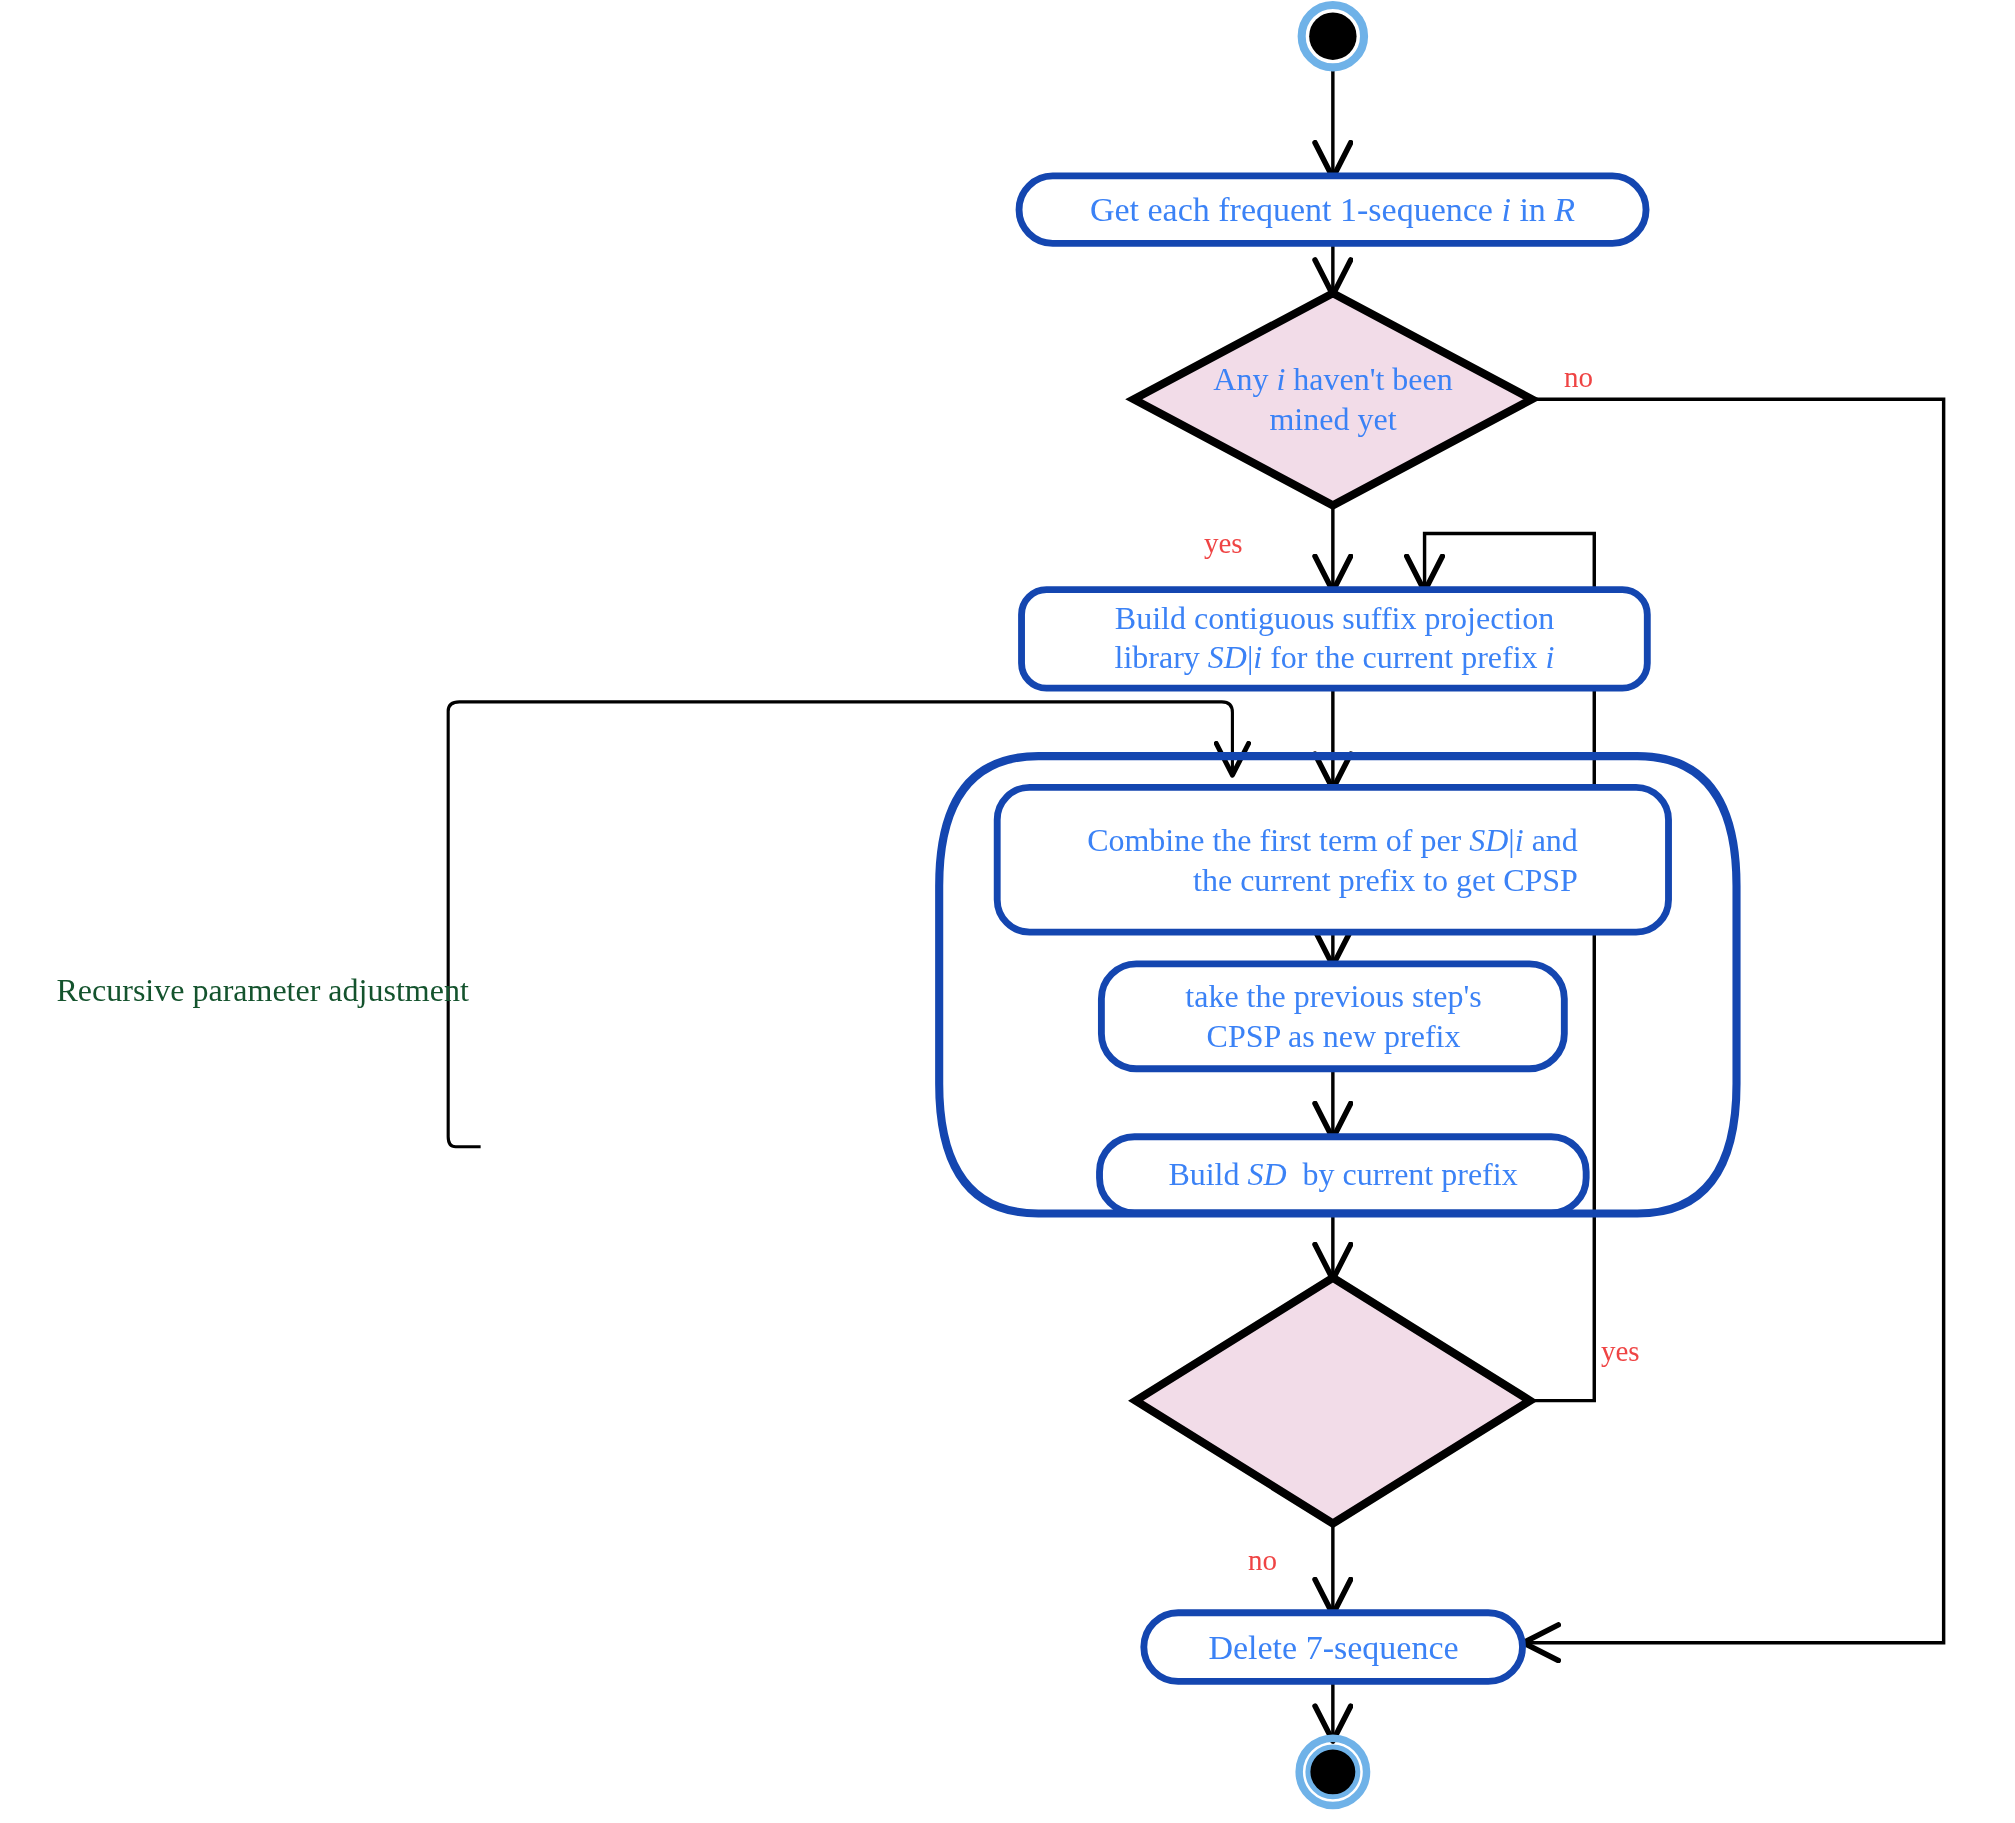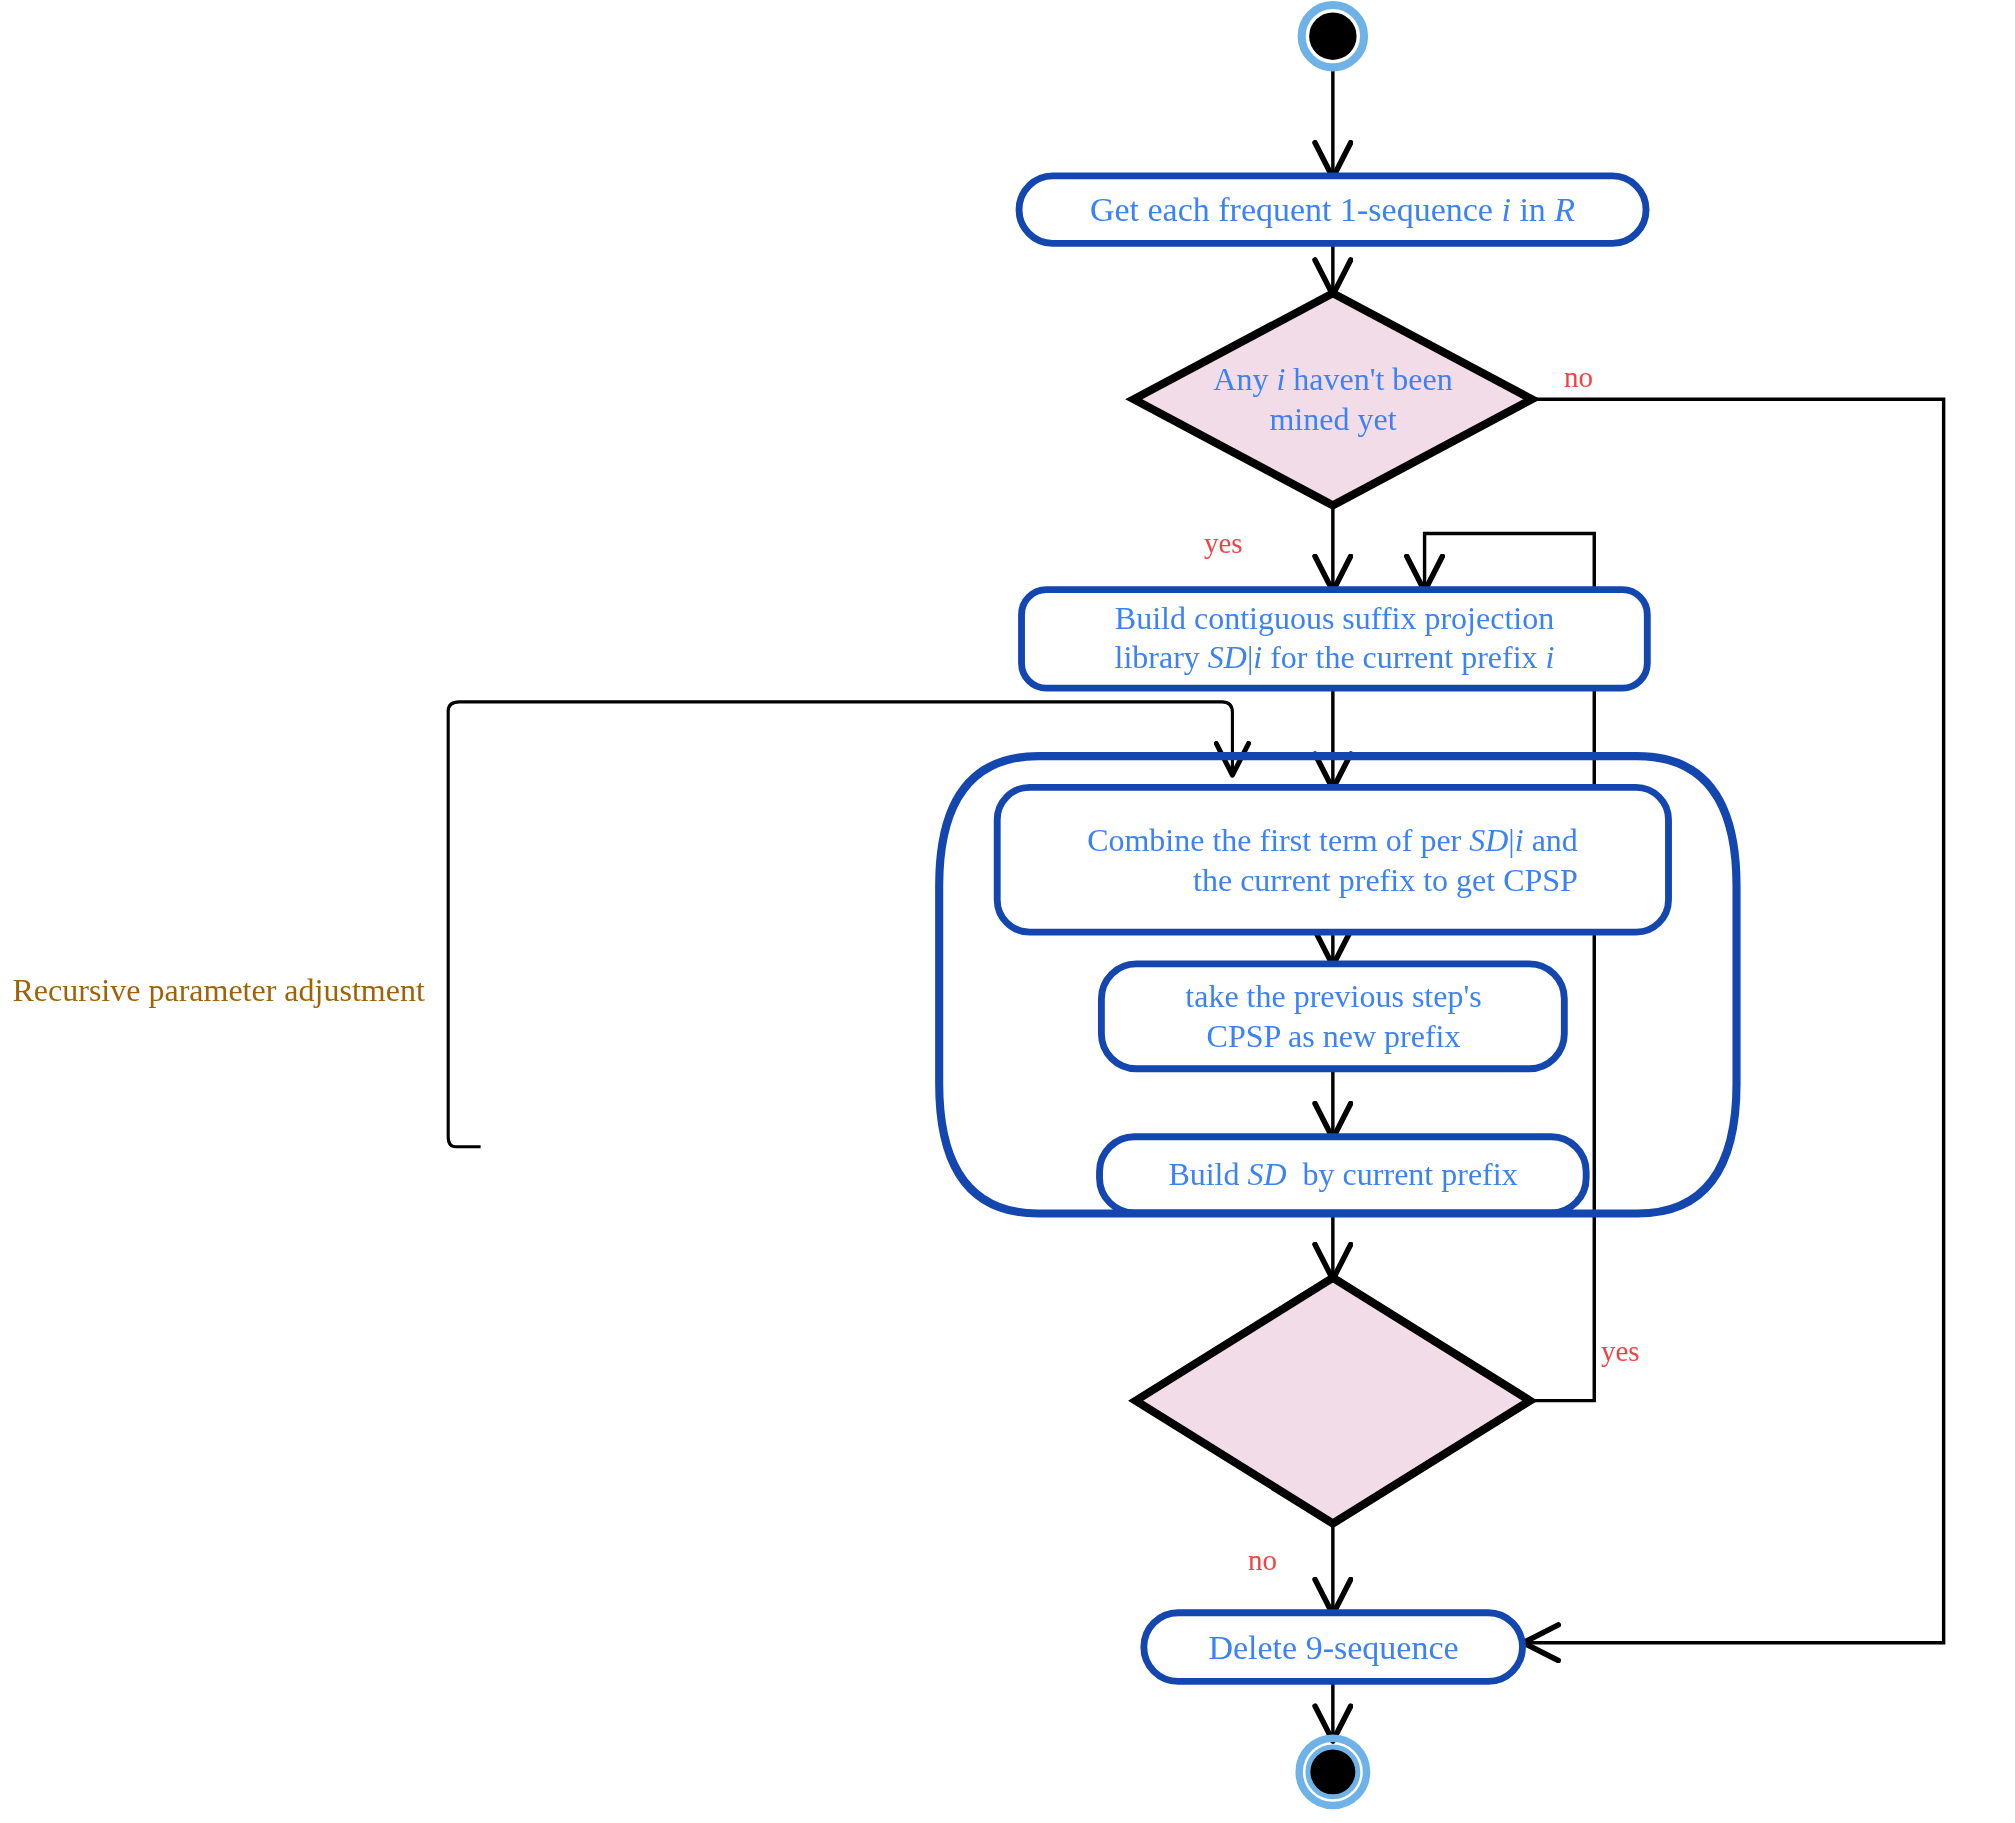--- a/index.html
+++ b/index.html
@@ -36,24 +36,25 @@
     white-space: pre-line;
   }
   .edge-label {
     position: absolute;
     color: #ef4444;
     font-size: 29px;
     white-space: nowrap;
   }
   .free-label {
     position: absolute;
-    color: #a16207;
+    color: #14532d;
     text-align: center;
     line-height: 1.25;
     white-space: pre-line;
+    margin-left: 44px;
   }
   em { font-style: italic; }
 </style>
 </head>
 <body>
 
 <div id="canvas">
 
   <svg class="layer" viewBox="0 0 3229 2922">
     <defs>
@@ -142,21 +143,21 @@
   <div class="node-label" style="left:1108px; top:964px; width:451px; height:105px; font-size:32px;">
     <span>take the previous step's<br>CPSP as new prefix</span>
   </div>
 
   <div class="node-label" style="left:1106px; top:1137px; width:474px; height:76px; font-size:32px;">
     <span>Build <em>SD</em>&nbsp; by current prefix</span>
   </div>
 
 
   <div class="node-label" style="left:1144px; top:1613px; width:379px; height:69px; font-size:34px;">
-    <span>Delete 9-sequence</span>
+    <span>Delete 7-sequence</span>
   </div>
 
   <div class="edge-label" style="left:1564px; top:361px;">no</div>
 
   <div class="edge-label" style="left:1204px; top:527px;">yes</div>
 
   <div class="edge-label" style="left:1601px; top:1335px;">yes</div>
 
   <div class="edge-label" style="left:1248px; top:1544px;">no</div>
 

